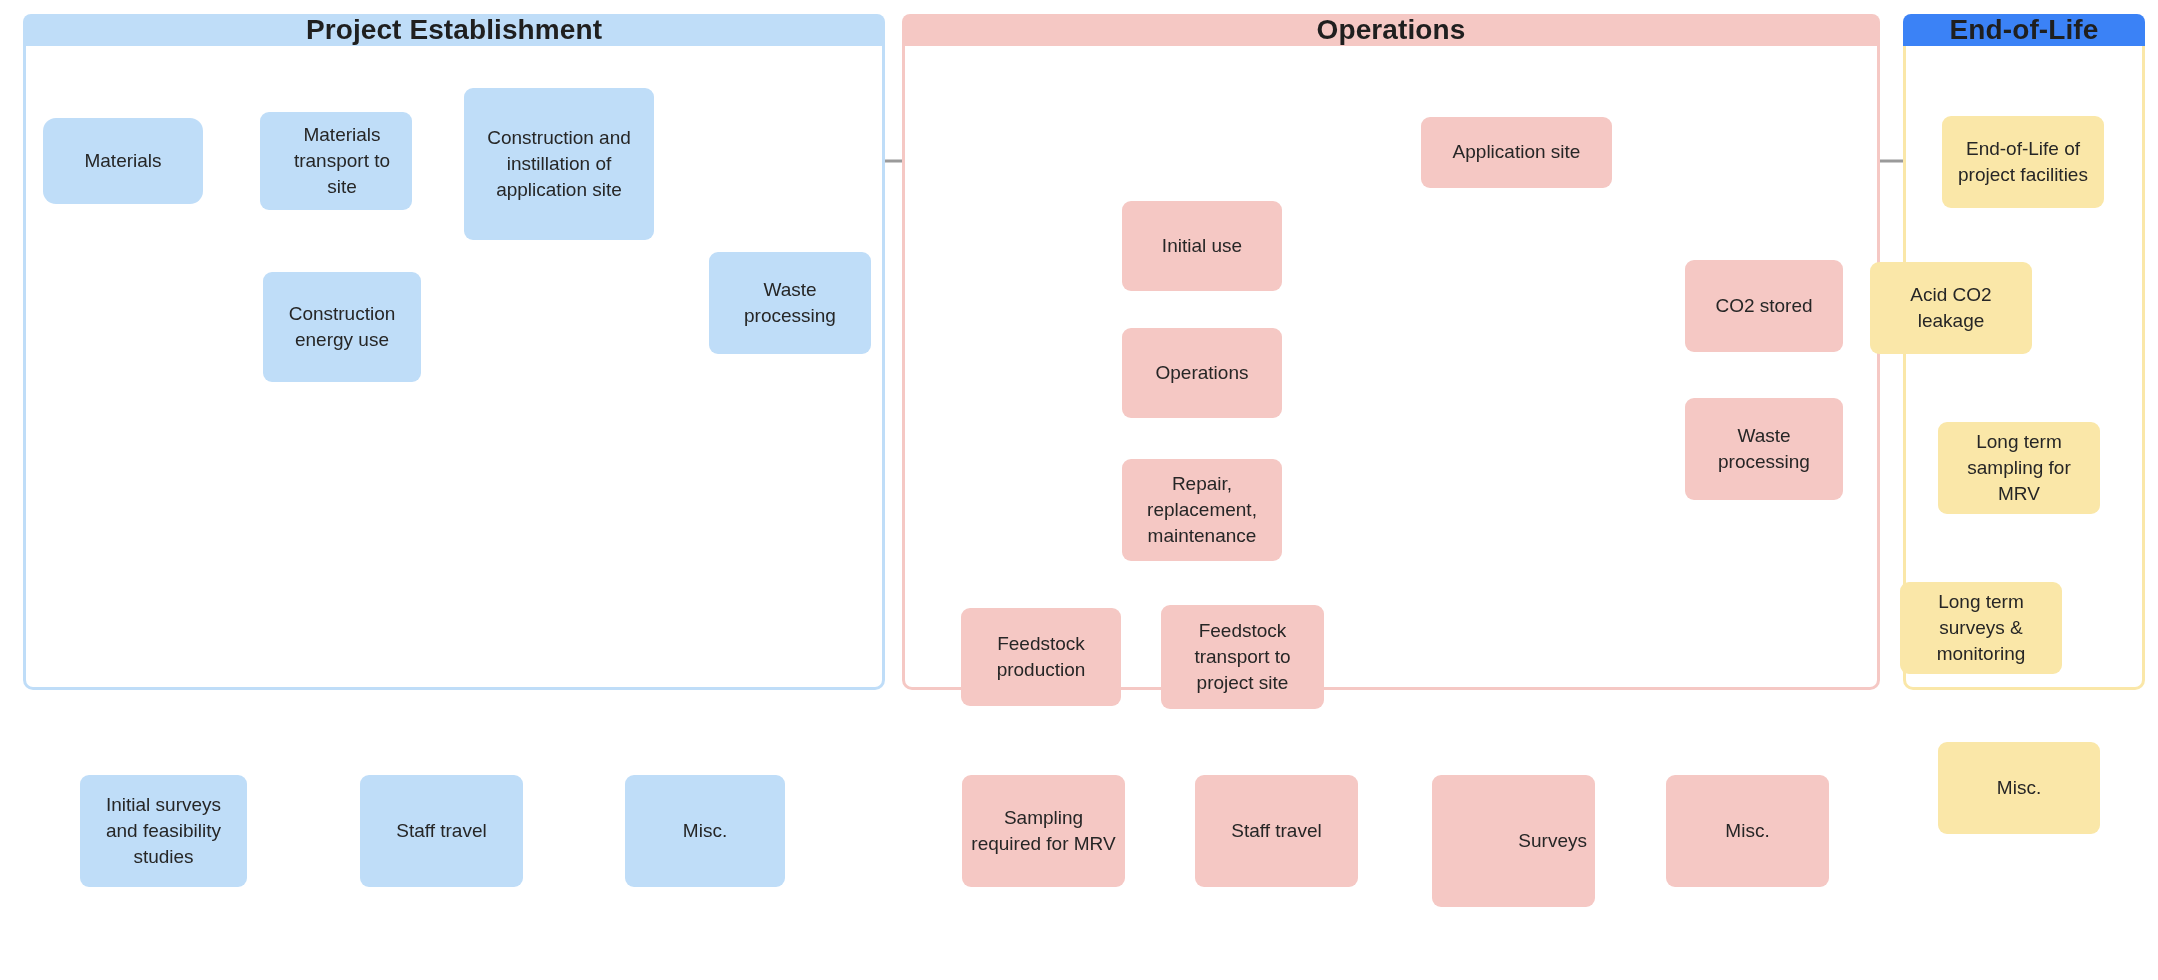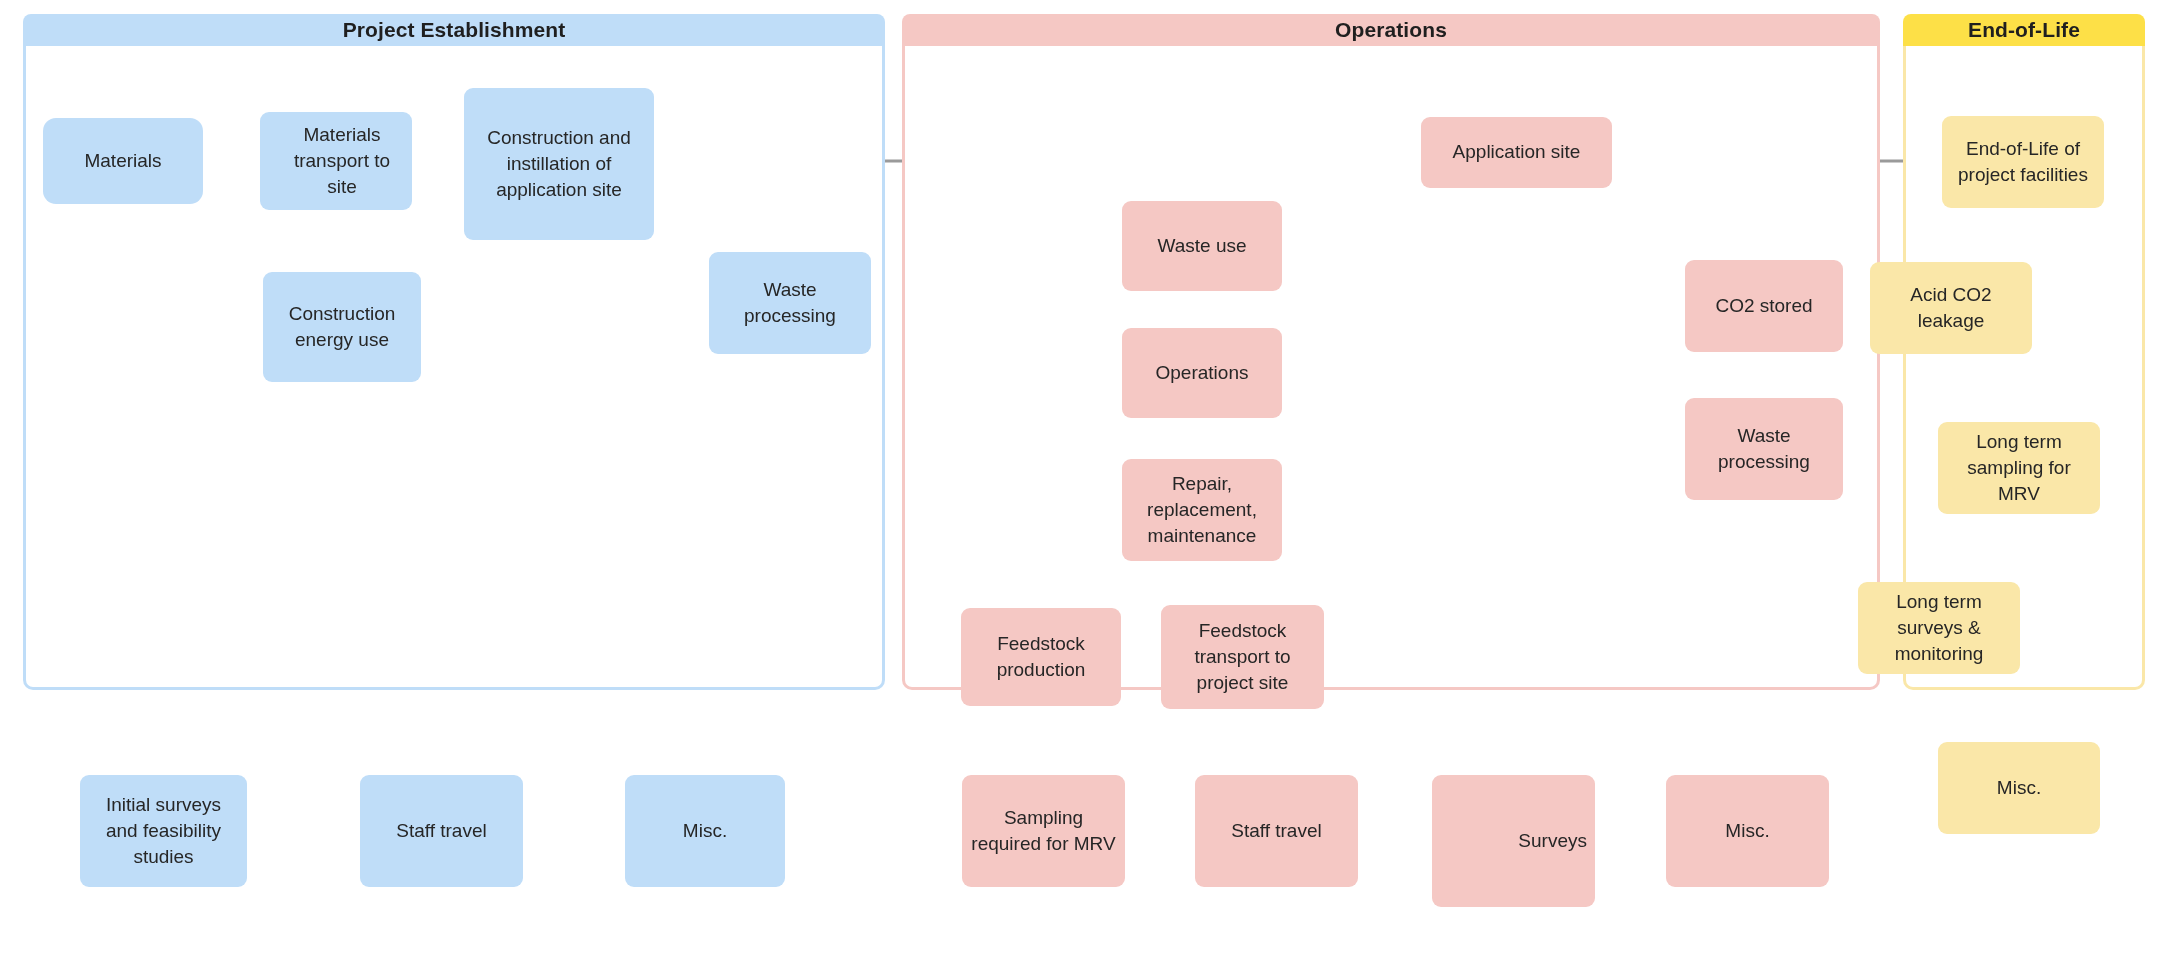--- a/index.html
+++ b/index.html
@@ -32,34 +32,34 @@
   }
   .panel-header {
     position: absolute;
     box-sizing: border-box;
     border-radius: 8px 8px 0 0;
     display: flex;
     align-items: center;
     justify-content: center;
   }
   .panel-header-label {
-    font-size: 21px;
+    font-size: 28px;
     font-weight: bold;
     color: #1f1f1f;
     letter-spacing: 0.1px;
     white-space: nowrap;
   }
 
   .panel.blue  { border-color: #bfddf8; }
   .panel.pink  { border-color: #f5c8c4; }
   .panel.amber { border-color: #fae7a8; }
 
   .panel-header.blue  { background: #bfddf8; }
   .panel-header.pink  { background: #f5c8c4; }
-  .panel-header.amber { background: #fde047; }
+  .panel-header.amber { background: #3b82f6; }
 
   
   .node {
     position: absolute;
     box-sizing: border-box;
     border-radius: 9px;
     display: flex;
     align-items: center;
     justify-content: center;
     text-align: center;
@@ -198,21 +198,21 @@
 
   <div class="panel-header pink" style="left:902px; top:14px; width:978px; height:32px;">
     <span class="panel-header-label">Operations</span>
   </div>
   <div class="panel pink" style="left:902px; top:46px; width:978px; height:644px; border-top:none; border-radius:0 0 10px 10px;"></div>
 
   <div class="node pink" style="left:1421px; top:117px; width:191px; height:71px;">
     <span class="node-label">Application site</span>
   </div>
   <div class="node pink" style="left:1122px; top:201px; width:160px; height:90px;">
-    <span class="node-label">Waste use</span>
+    <span class="node-label">Initial use</span>
   </div>
   <div class="node pink" style="left:1122px; top:328px; width:160px; height:90px;">
     <span class="node-label">Operations</span>
   </div>
   <div class="node pink" style="left:1122px; top:459px; width:160px; height:102px;">
     <span class="node-label">Repair, replacement, maintenance</span>
   </div>
   <div class="node pink" style="left:961px; top:608px; width:160px; height:98px;">
     <span class="node-label">Feedstock production</span>
   </div>
@@ -245,20 +245,20 @@
 
   <div class="node amber" style="left:1942px; top:116px; width:162px; height:92px;">
     <span class="node-label">End-of-Life of project facilities</span>
   </div>
   <div class="node amber" style="left:1870px; top:262px; width:162px; height:92px;">
     <span class="node-label">Acid CO2 leakage</span>
   </div>
   <div class="node amber" style="left:1938px; top:422px; width:162px; height:92px;">
     <span class="node-label">Long term sampling for MRV</span>
   </div>
-  <div class="node amber" style="left:1858px; top:582px; width:162px; height:92px;">
+  <div class="node amber" style="left:1900px; top:582px; width:162px; height:92px;">
     <span class="node-label">Long term surveys &amp; monitoring</span>
   </div>
   <div class="node amber" style="left:1938px; top:742px; width:162px; height:92px;">
     <span class="node-label">Misc.</span>
   </div>
 
 </div>
 
 </body></html>

